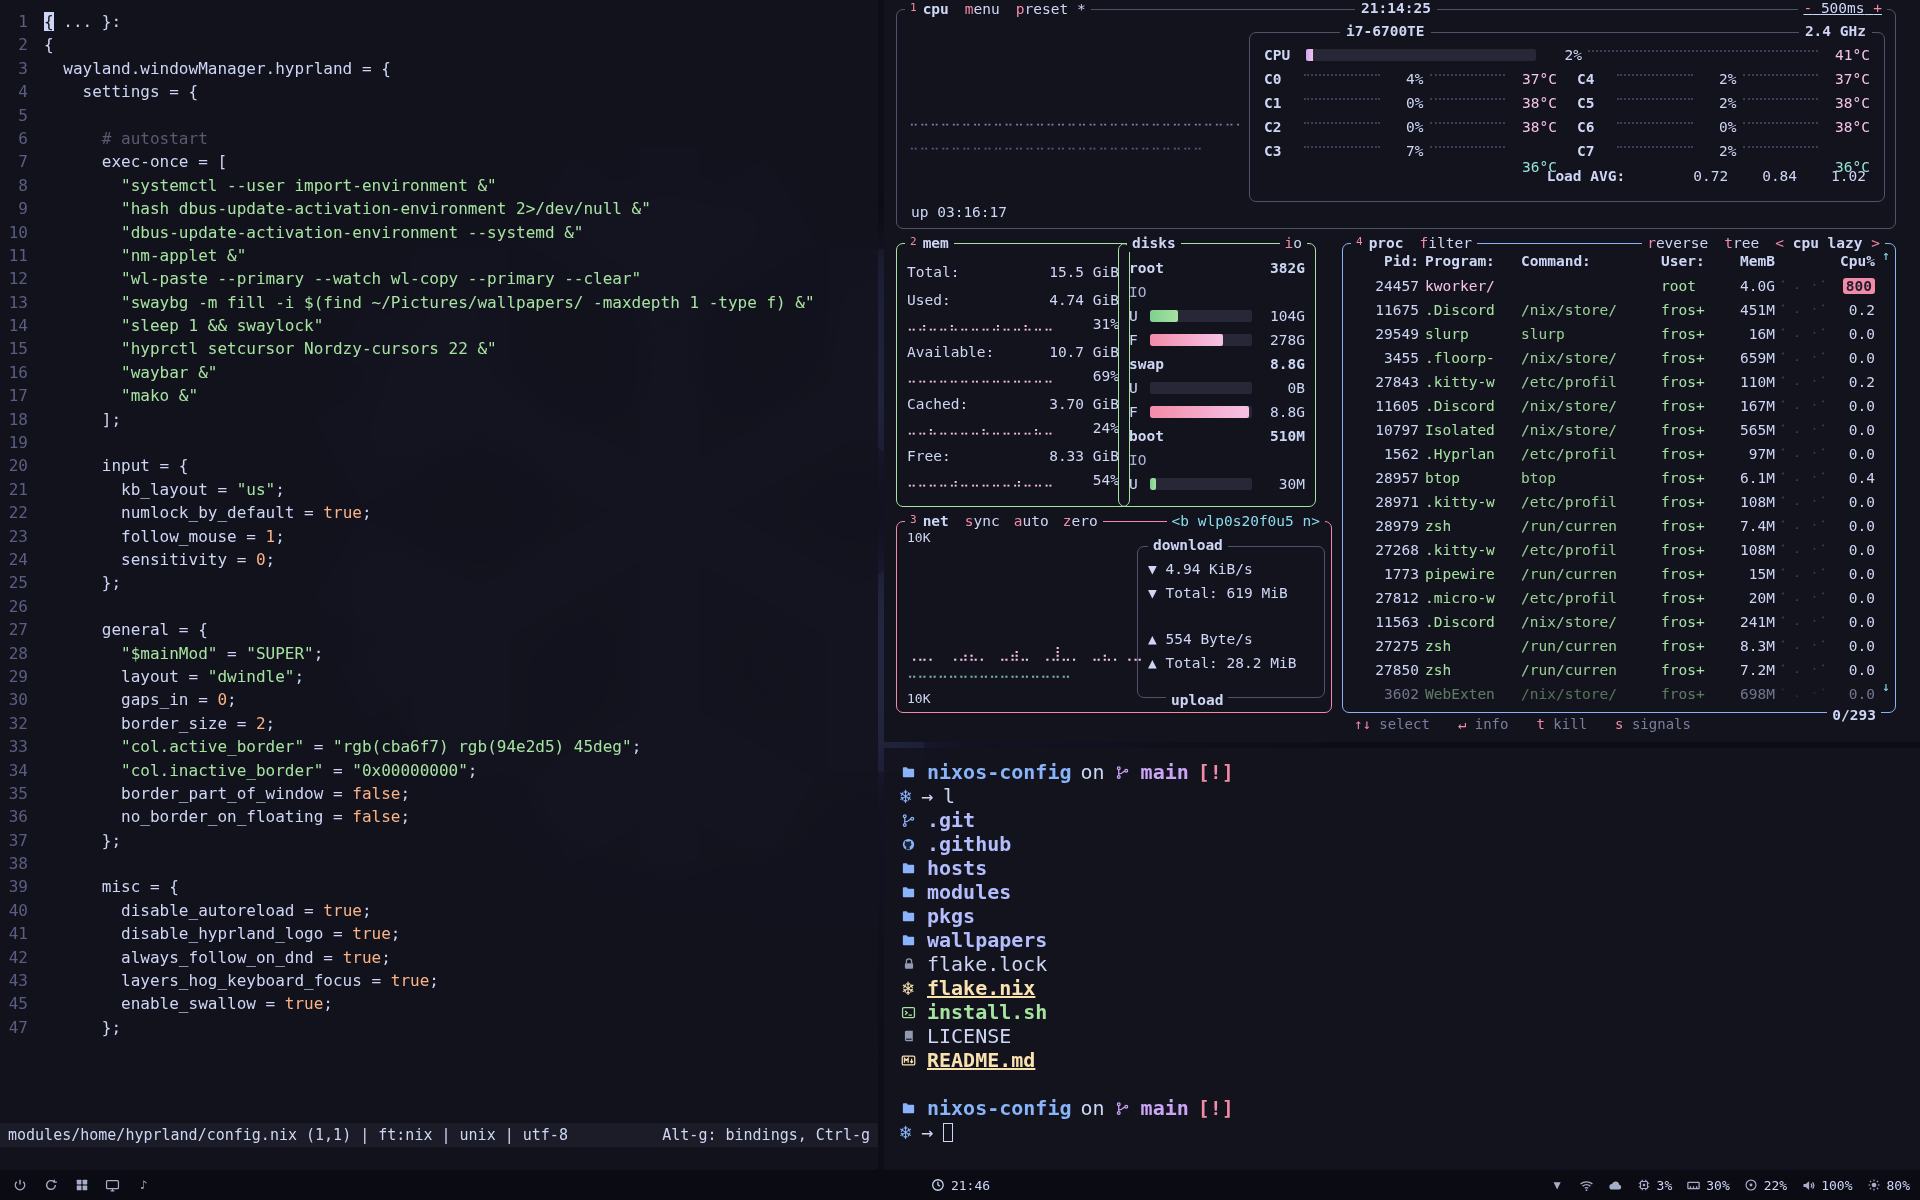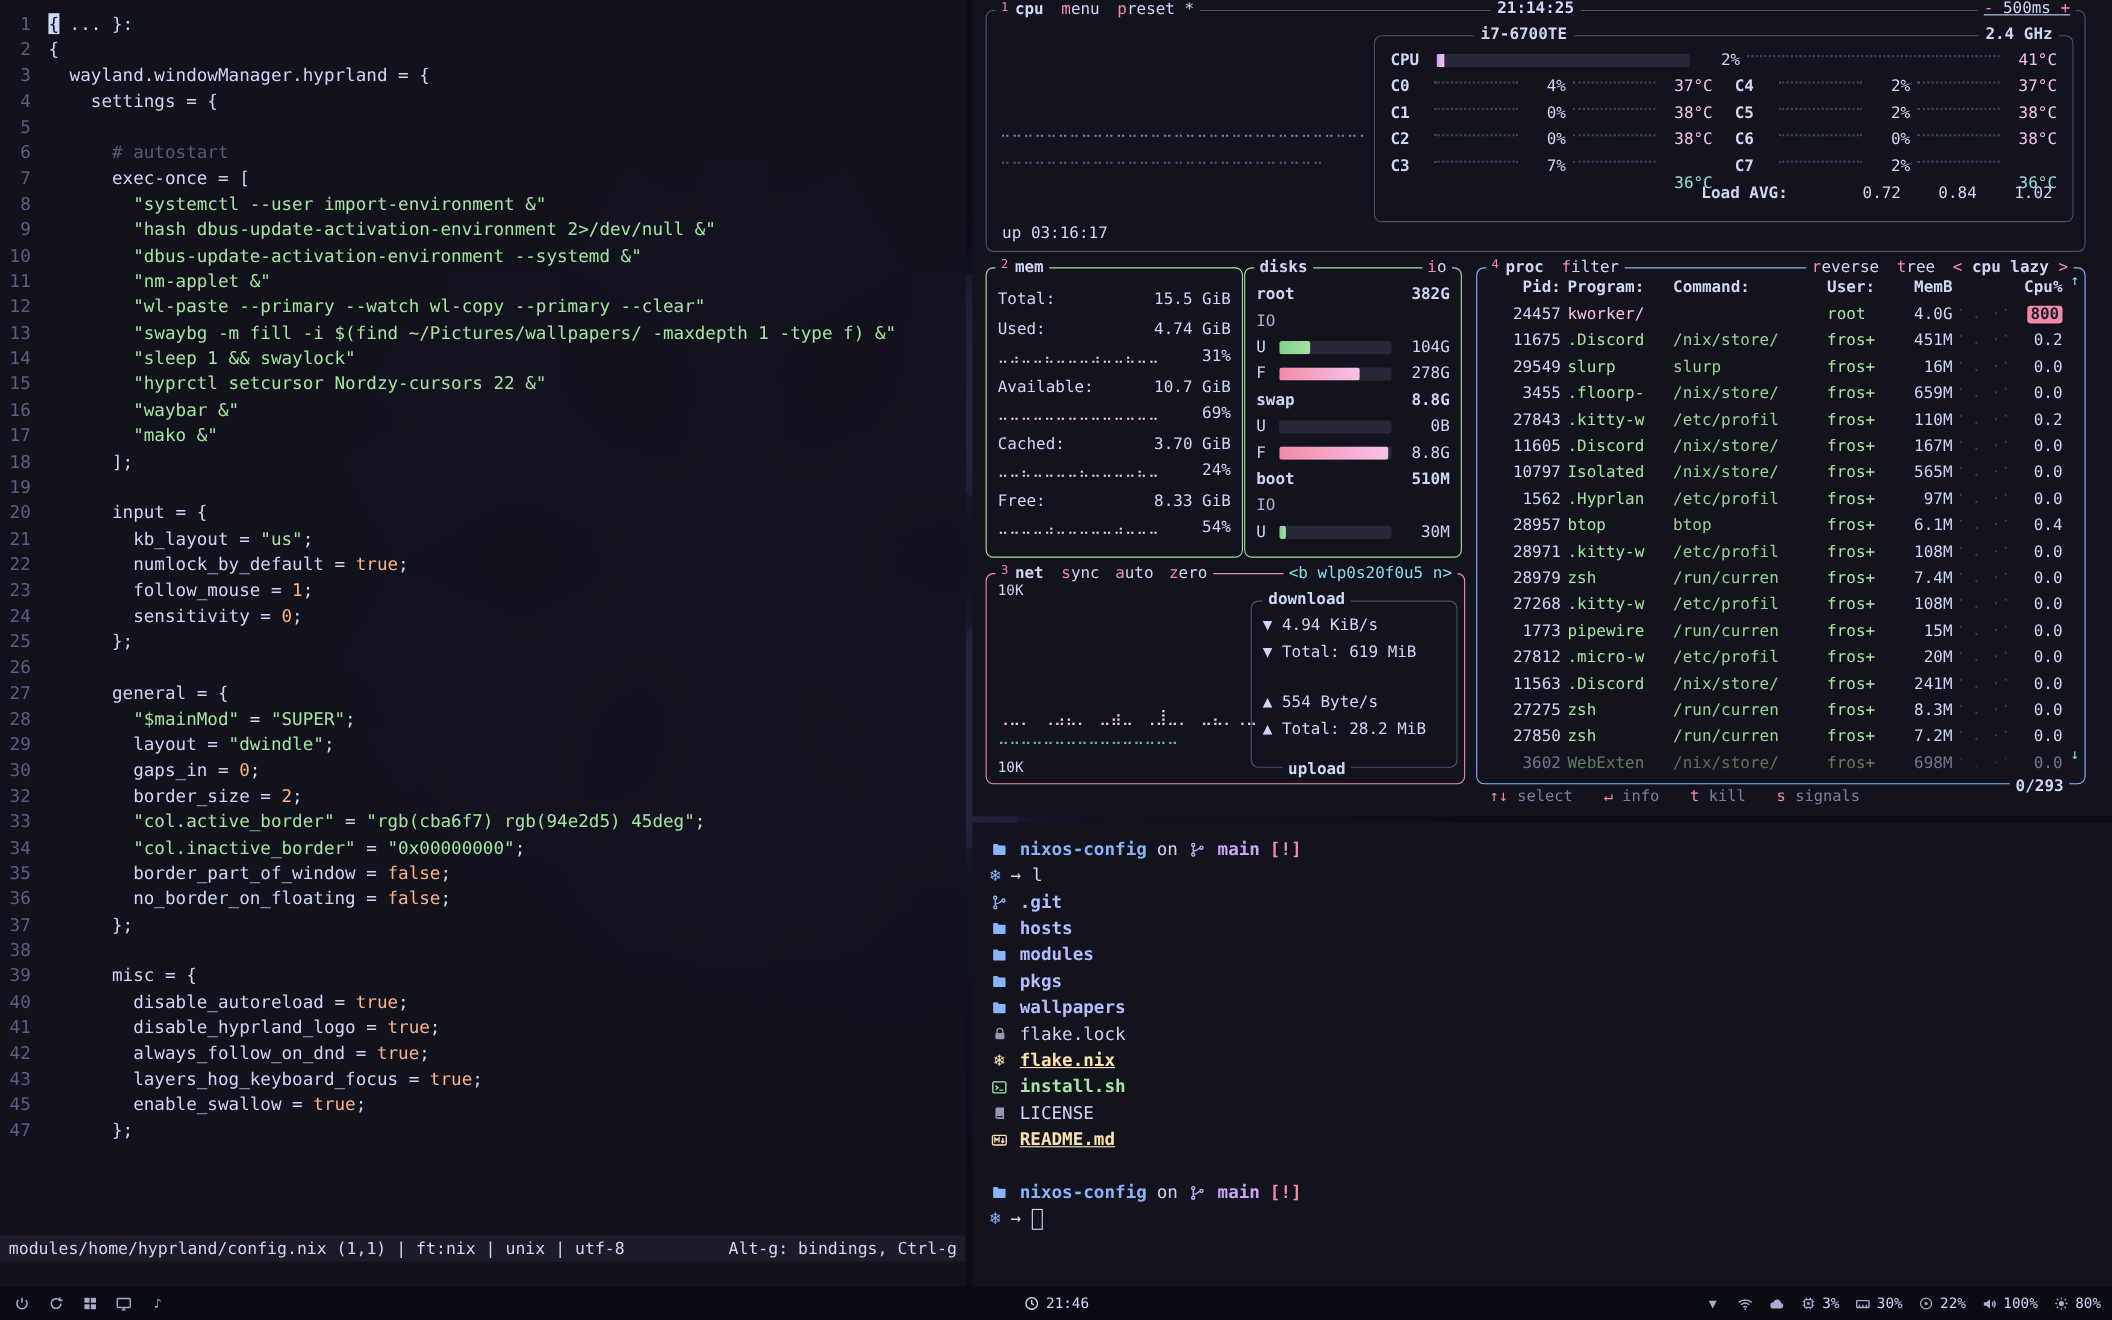--- a/index.html
+++ b/index.html
@@ -30,21 +30,21 @@
   .ed-text{white-space:pre;color:var(--text);}
   .c-str{color:var(--green);} .c-num{color:var(--peach);} .c-com{color:#585b70;}
   .cursor{background:#cdd6f4;color:#11111b;}
   .ed-status{position:absolute;left:0;right:0;bottom:23px;height:24px;line-height:24px;
     display:flex;justify-content:space-between;padding:0 8px;font-size:15px;color:var(--text);
     background:rgba(205,214,244,.05);}
   
   .bx{position:absolute;border:1.5px solid var(--dim);border-radius:7px;}
   .bx-cpu{left:12px;top:9px;width:1000px;height:220px;border-color:#50526b;}
   .bx-mem{left:12px;top:243px;width:234px;height:264px;border-color:var(--green);}
-  .bx-disks{left:247px;top:243px;width:198px;height:264px;border-color:var(--green);}
+  .bx-disks{left:234px;top:243px;width:198px;height:264px;border-color:var(--green);}
   .bx-net{left:12px;top:521px;width:436px;height:192px;border-color:var(--red);}
   .bx-proc{left:458px;top:243px;width:554px;height:470px;border-color:var(--blue);}
   .bx-title{position:absolute;top:-10px;left:8px;background:#13131e;padding:0 5px;
     display:flex;gap:16px;align-items:baseline;line-height:18px;white-space:nowrap;}
   .bnum{color:var(--red);font-size:11px;vertical-align:top;position:relative;top:-3px;margin-right:-10px;}
   .btitle{font-weight:bold;color:var(--text);}
   .hk{display:inline-block;color:var(--text);}
   .hk::first-letter{color:var(--red);}
   .pinkk{color:var(--red);}
   .bx-time{position:absolute;top:-10px;left:50%;transform:translateX(-50%);background:#13131e;padding:0 6px;font-weight:bold;}
@@ -110,21 +110,21 @@
   .pr-dots{color:#3a3d58;font-size:12px;text-align:center;}
   .ph-cpu,.pr-cpu{text-align:right;}
   .proc-row.dim{opacity:.5;}
   .cpuhl{background:var(--red);color:#1e1e2e;border-radius:3px;padding:0 3px;font-weight:bold;}
   .scroll-up{position:absolute;right:5px;top:4px;color:var(--cyan);font-size:13px;}
   .scroll-dn{position:absolute;right:5px;bottom:18px;color:var(--cyan);font-size:13px;}
   .proc-count{position:absolute;bottom:-11px;right:14px;background:#13131e;padding:0 5px;font-weight:bold;}
   .proc-footer{position:absolute;left:470px;top:716px;display:flex;gap:28px;font-size:14px;color:#7b7f9e;}
   .pf-key{color:var(--red);}
   
-  #term-content{padding:12px 16px 0 16px;font-size:16px;}
+  #term-content{padding:12px 16px 0 16px;font-size:20px;}
   .t-line{height:24px;line-height:24px;display:flex;align-items:center;white-space:pre;}
   .ic{display:inline-flex;align-items:center;justify-content:center;width:17px;height:17px;flex:none;}
   .ic svg{display:block;}
   .t-ic{margin-right:10px;}
   .i-blue{color:var(--blue);} .i-gray{color:#9399b2;} .i-yellow{color:var(--yellow);}
   .i-green{color:var(--green);} .i-mauve{color:var(--mauve);}
   .t-dirname{color:var(--blue);font-weight:bold;margin-right:9px;}
   .t-plain{color:var(--text);margin-right:9px;}
   .t-branch{color:var(--mauve);font-weight:bold;margin-right:9px;}
   .t-dirty{color:var(--red);font-weight:bold;}
@@ -644,20 +644,24 @@
               <path d="M6 7.2v9.6M6 14c7 0 5.5-3 9.7-4.3"></path>
             </svg></span><span class="t-branch">main</span><span class="t-dirty">[!]</span></div>
         <div class="t-line"><span class="t-snow">❄</span><span class="t-arrow">→</span><span class="t-cmd">l</span></div>
         <div class="t-line"><span class="ic t-ic i-blue"><svg width="15" height="15" viewBox="0 0 24 24" fill="none" stroke="currentColor" stroke-width="2">
               <circle cx="6" cy="5" r="2.2"></circle>
               <circle cx="6" cy="19" r="2.2"></circle>
               <circle cx="18" cy="9" r="2.2"></circle>
               <path d="M6 7.2v9.6M6 14c7 0 5.5-3 9.7-4.3"></path>
             </svg></span><span class="t-name dir">.git</span></div>
         <div class="t-line"><span class="ic t-ic i-blue"><svg width="15" height="15" viewBox="0 0 24 24" fill="currentColor">
+              <circle cx="12" cy="12" r="9"></circle>
+              <path fill="#13131e" d="M8 18c0-2 1-2.5 1-2.5-2.5-.5-3.5-2-3.5-4 0-1 .3-1.8.9-2.5-.1-.3-.4-1.3.1-2.6 0 0 .8-.2 2.6 1a8.7 8.7 0 0 1 4 0c1.8-1.2 2.6-1 2.6-1 .5 1.3.2 2.3.1 2.6.6.7.9 1.5.9 2.5 0 2-1 3.5-3.5 4 0 0 1 .5 1 2.5v2h-6z" opacity=".9"></path>
+            </svg></span><span class="t-name dir">.github</span></div>
+        <div class="t-line"><span class="ic t-ic i-blue"><svg width="15" height="15" viewBox="0 0 24 24" fill="currentColor">
               <path d="M3 5a1.5 1.5 0 0 1 1.5-1.5H9l2.2 2.3h8.3A1.5 1.5 0 0 1 21 7.3V18a1.5 1.5 0 0 1-1.5 1.5h-15A1.5 1.5 0 0 1 3 18z"></path>
             </svg></span><span class="t-name dir">hosts</span></div>
         <div class="t-line"><span class="ic t-ic i-blue"><svg width="15" height="15" viewBox="0 0 24 24" fill="currentColor">
               <path d="M3 5a1.5 1.5 0 0 1 1.5-1.5H9l2.2 2.3h8.3A1.5 1.5 0 0 1 21 7.3V18a1.5 1.5 0 0 1-1.5 1.5h-15A1.5 1.5 0 0 1 3 18z"></path>
             </svg></span><span class="t-name dir">modules</span></div>
         <div class="t-line"><span class="ic t-ic i-blue"><svg width="15" height="15" viewBox="0 0 24 24" fill="currentColor">
               <path d="M3 5a1.5 1.5 0 0 1 1.5-1.5H9l2.2 2.3h8.3A1.5 1.5 0 0 1 21 7.3V18a1.5 1.5 0 0 1-1.5 1.5h-15A1.5 1.5 0 0 1 3 18z"></path>
             </svg></span><span class="t-name dir">pkgs</span></div>
         <div class="t-line"><span class="ic t-ic i-blue"><svg width="15" height="15" viewBox="0 0 24 24" fill="currentColor">
               <path d="M3 5a1.5 1.5 0 0 1 1.5-1.5H9l2.2 2.3h8.3A1.5 1.5 0 0 1 21 7.3V18a1.5 1.5 0 0 1-1.5 1.5h-15A1.5 1.5 0 0 1 3 18z"></path>

